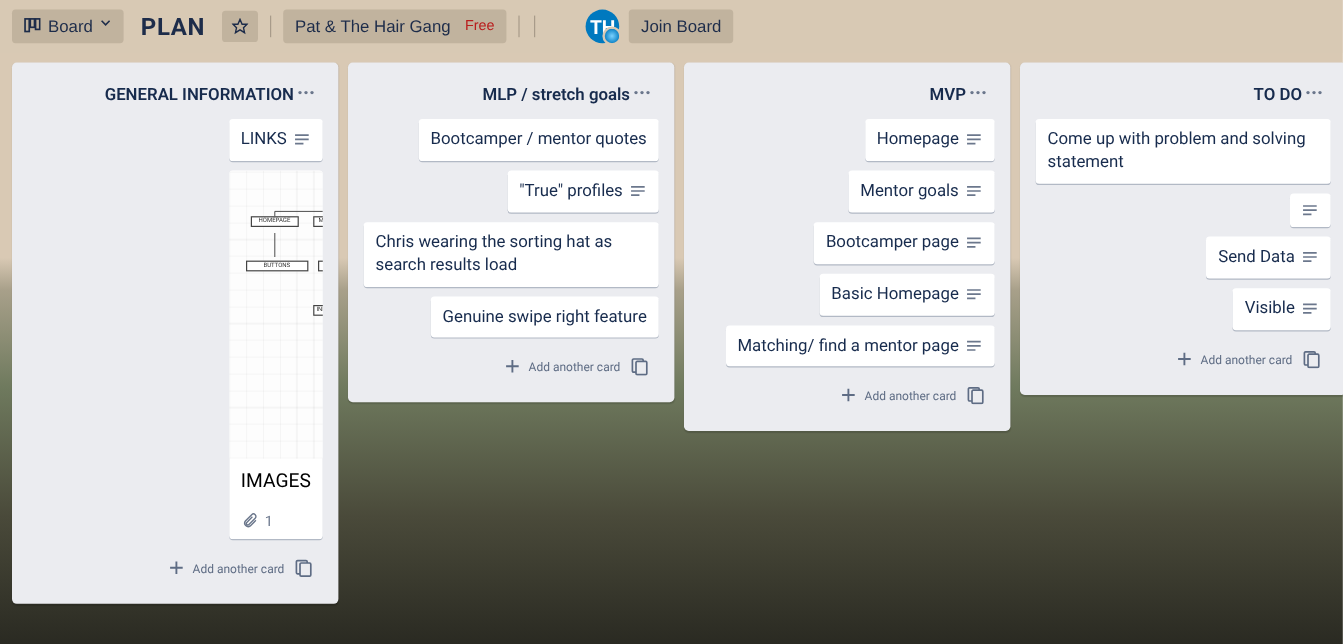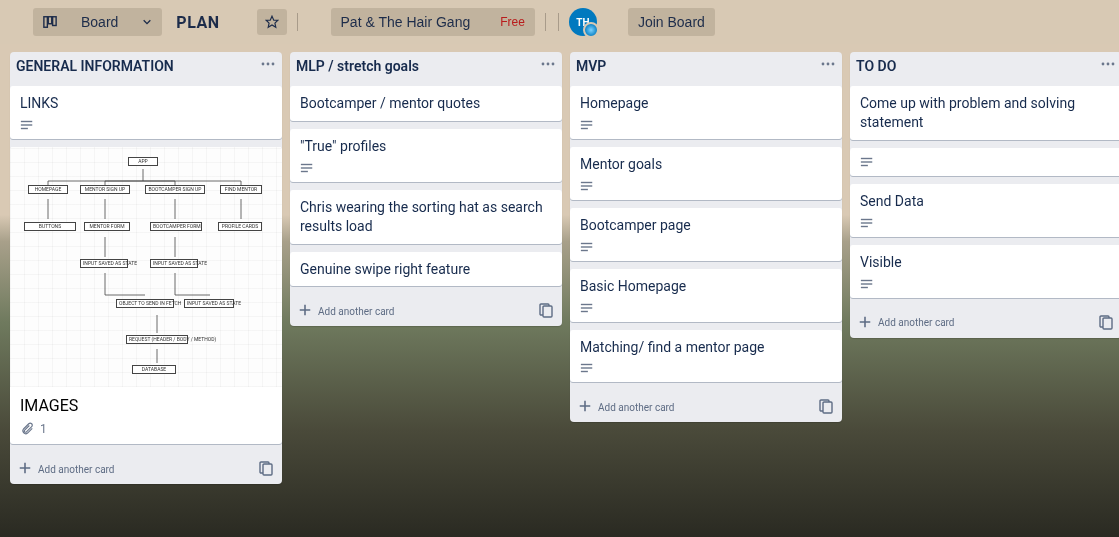--- a/index.html
+++ b/index.html
@@ -27,28 +27,27 @@
     background: rgba(215,200,180,0.35);
   }
   .btn {
     background: rgba(175,160,140,0.55);
     border: none;
     padding: 6px 10px;
     border-radius: 3px;
     font-size: 14px;
     color: #1d2c4a;
     display: inline-flex;
-    align-items: center;
-    gap: 24px;
+    align-items: flex-start;
+    gap: 6px;
     cursor: pointer;
-    margin-left: 23px;
   }
   .btn svg { display:block; }
   .board-title {
-    font-size: 16px;
+    font-size: 20px;
     font-weight: 700;
     color: #1d2c4a;
     letter-spacing: 0.5px;
     padding: 0 6px;
   }
   .star-btn { background: rgba(175,160,140,0.55); padding:6px 8px; }
   .free-badge {
     font-size: 12px;
     color: #b91c1c;
     margin-left: 6px;
@@ -57,24 +56,25 @@
     width: 1px;
     height: 18px;
     background: rgba(120,110,95,0.5);
     margin: 0 2px;
   }
   .avatar {
     width: 28px; height: 28px;
     border-radius: 50%;
     background: #0079bf;
     color: #fff;
-    font-size: 10px;
+    font-size: 16px;
     font-weight: 700;
     display:flex; align-items:center; justify-content:center;
     position:relative;
+    margin-left:32px;
   }
   .avatar::after{
     content:"";
     position:absolute;
     right:-2px; bottom:-2px;
     width:12px;height:12px;
     border-radius:50%;
     background: radial-gradient(circle,#7bd2ff 0%, #0079bf 80%);
     border:2px solid #d9c9b4;
   }
@@ -86,25 +86,26 @@
     gap: 8px;
     align-items: flex-start;
     height: calc(100% - 44px);
     overflow-x: auto;
   }
   .list {
     width: 272px;
     flex-shrink: 0;
     background: #ebecf0;
     border-radius: 4px;
-    padding: 0;
+    padding: 13px;
     display: flex;
     flex-direction: column;
     gap: 8px;
     box-shadow: 0 1px 1px rgba(0,0,0,0.15);
+    align-items: flex-end;
   }
   .list-header {
     display: flex;
     justify-content: space-between;
     align-items: center;
     padding: 2px 4px 0 6px;
   }
   .list-title {
     font-size: 14px;
     font-weight: 600;
@@ -118,21 +119,21 @@
   }
 
   .card {
     background: #fff;
     border-radius: 3px;
     box-shadow: 0 1px 0 rgba(9,30,66,0.25);
     padding: 8px 10px 8px 10px;
     font-size: 14px;
     color: #172b4d;
     display:flex;
-    flex-direction:column;
+    flex-direction:row;
     gap:6px;
     cursor: pointer;
   }
   .card-title { line-height: 1.35; }
   .badges {
     display:flex;
     align-items:center;
     gap:6px;
     color:#6b778c;
     font-size:12px;
@@ -162,21 +163,21 @@
     background:#fff;
     font-size:5px;
     color:#333;
     padding:1px 2px;
     text-align:center;
     line-height:1.1;
     white-space:nowrap;
   }
   .cover-body{
     padding:8px 10px;
-    display:flex;flex-direction:column;gap:6px;
+    display:flex;flex-direction:column;gap:16px;
   }
 
   .add-card-row {
     display:flex;
     align-items:center;
     justify-content:space-between;
     color:#5e6c84;
     font-size:10px;
     padding: 4px 4px 2px 4px;
   }

